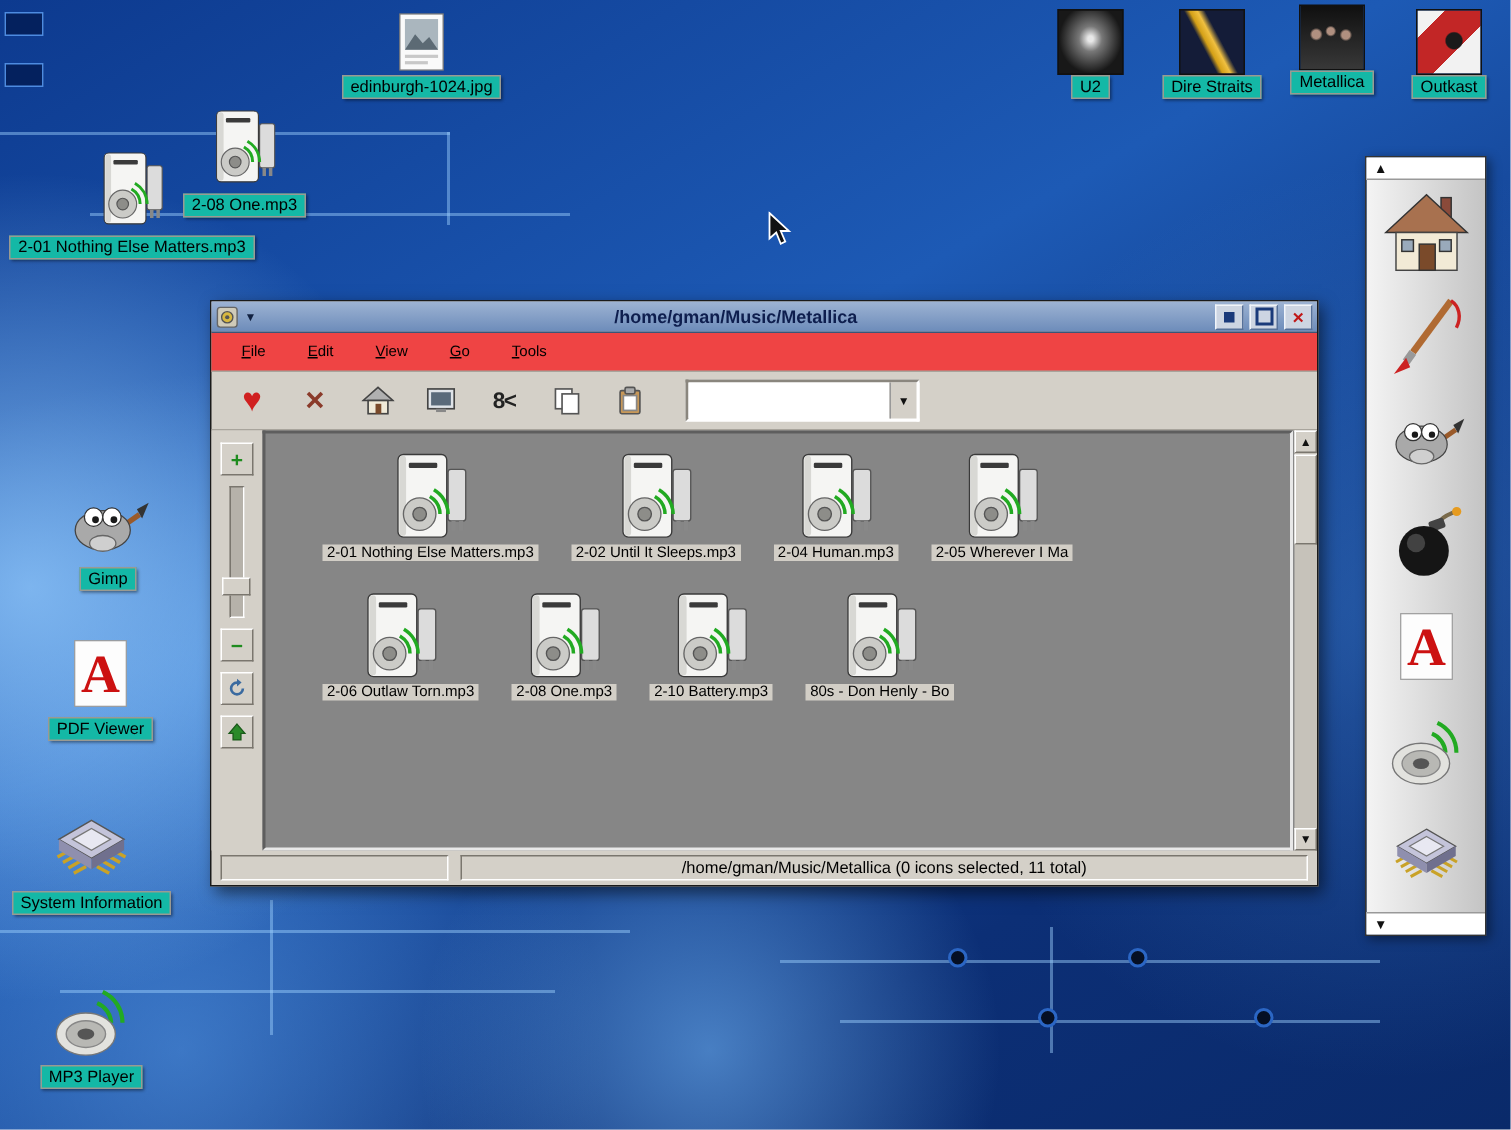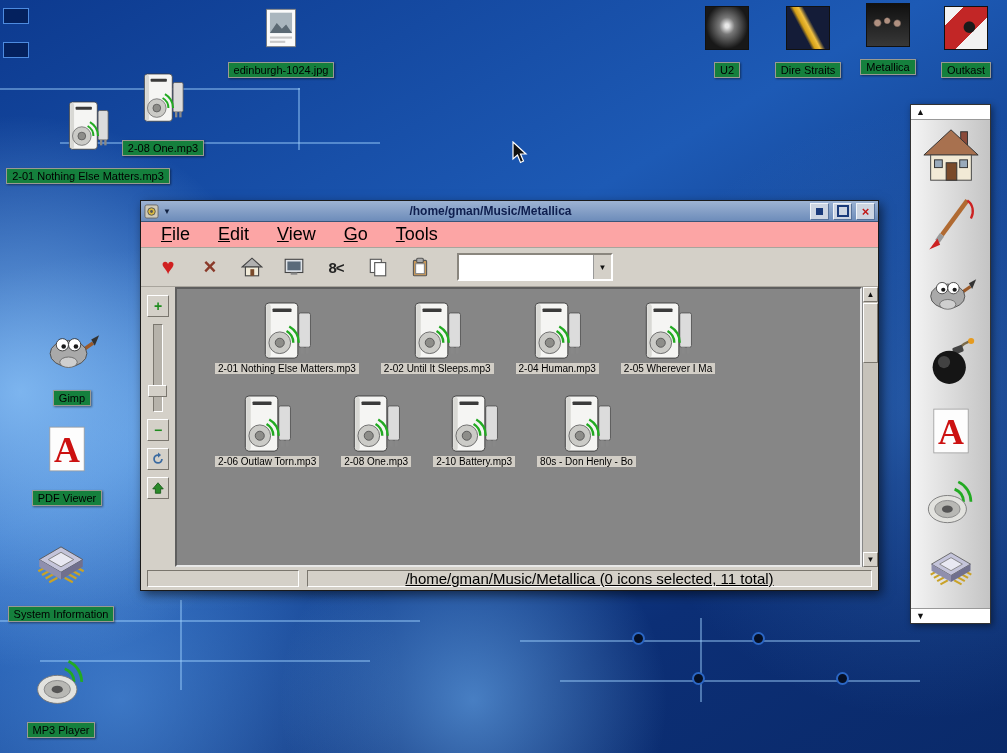--- a/index.html
+++ b/index.html
@@ -13,21 +13,21 @@
       radial-gradient(circle at 12% 93%, rgba(100,170,245,.5), rgba(100,170,245,0) 25%),
       radial-gradient(circle at 92% 55%, rgba(70,140,220,.4), rgba(70,140,220,0) 30%),
       linear-gradient(150deg, #0d3a8f 0%, #1d5ab5 40%, #0c2f76 75%, #0a2a6a 100%);
   }
   
   .trace{position:absolute;border:0 solid rgba(160,210,255,.45);}
   .node{position:absolute;width:9px;height:9px;border-radius:50%;background:#050f24;border:2px solid #2b66c4;}
   .chipbox{position:absolute;width:24px;height:14px;background:#04215e;border:1px solid #4d8be0;}
   
   .desk-icon{position:absolute;display:flex;flex-direction:column;align-items:center;cursor:default;}
-  .desk-label{margin-top:12px;background:#15803d;color:#000;font-size:11px;padding:1px 5px;
+  .desk-label{margin-top:0;background:#14b8a6;color:#000;font-size:11px;padding:1px 5px;
     border:1px solid #9a9a92;box-shadow:1px 1px 2px rgba(0,0,0,.45);white-space:nowrap;}
   .album-art{width:42px;height:42px;border:1px solid #111;}
   .art-u2{background:radial-gradient(ellipse at 50% 45%, #e8e8e8 6%, #777 26%, #181818 70%),#111;}
   .art-dire{background:linear-gradient(62deg,#141c38 38%,#d4a017 44%,#f0c040 52%,#141c38 60%),#141c38;}
   .art-met{background:
       radial-gradient(circle at 25% 45%, #b09080 7%, rgba(0,0,0,0) 11%),
       radial-gradient(circle at 48% 40%, #b09080 7%, rgba(0,0,0,0) 11%),
       radial-gradient(circle at 72% 46%, #b09080 7%, rgba(0,0,0,0) 11%),
       linear-gradient(#101010,#383838);}
   .art-out{background:
@@ -48,22 +48,22 @@
     display:flex;flex-direction:column;}
   .titlebar{height:20px;background:linear-gradient(to bottom,#9db3d3,#6d8cba);
     display:flex;align-items:center;padding:0 3px;gap:4px;border-bottom:1px solid #3a5578;}
   .title{flex:1;text-align:center;font-weight:bold;font-size:12px;color:#0e1e4e;}
   .tb-btn{width:17px;height:15px;background:#cdd5e2;border:1px solid;
     border-color:#f0f4fa #56719a #56719a #f0f4fa;display:flex;align-items:center;justify-content:center;}
   .sq-min{width:7px;height:7px;background:#1a3a7a;}
   .sq-max{width:8px;height:8px;border:2px solid #1a3a7a;}
   .close-x{color:#c01818;font-weight:bold;font-size:13px;line-height:1;}
   .tb-arrow{font-size:8px;color:#102040;}
-  .menubar{height:25px;background:#fca5a5;display:flex;align-items:center;gap:28px;
-    padding-left:20px;font-size:18px;color:#000;border-bottom:1px solid #a8a49c;}
+  .menubar{height:25px;background:#ef4444;display:flex;align-items:center;gap:28px;
+    padding-left:20px;font-size:10px;color:#000;border-bottom:1px solid #a8a49c;}
   .menu-item .ul{text-decoration:underline;}
   .toolbar{height:38px;display:flex;align-items:center;padding-left:10px;gap:8px;border-bottom:1px solid #a8a49c;}
   .tool-btn{width:34px;height:30px;display:flex;align-items:center;justify-content:center;}
   .heart{color:#d02020;font-size:22px;line-height:1;}
   .xmark{color:#8a3a2a;font-size:22px;font-weight:bold;line-height:1;}
   .cutmark{color:#222;font-size:15px;font-weight:bold;letter-spacing:-1px;}
   .combo{margin-left:12px;width:152px;height:24px;display:flex;background:#fff;
     border:2px solid;border-color:#8a867e #ffffff #ffffff #8a867e;}
   .combo input{flex:1;border:none;outline:none;font-size:12px;padding:0 3px;background:#fff;min-width:0;}
   .combo-arrow{width:17px;background:#d4d0c8;border-left:1px solid #999;
@@ -89,21 +89,21 @@
   .sb-arrow{width:15px;height:15px;background:#d4d0c8;border:1px solid;
     border-color:#fff #7a766e #7a766e #fff;font-size:8px;color:#111;
     display:flex;align-items:center;justify-content:center;box-sizing:border-box;}
   .sb-track{flex:1;width:15px;position:relative;}
   .sb-thumb{position:absolute;top:1px;left:0;width:13px;height:58px;background:#d4d0c8;
     border:1px solid;border-color:#fff #7a766e #7a766e #fff;}
   .statusbar{height:23px;display:flex;align-items:center;gap:8px;padding:0 6px;}
   .status-box{height:17px;border:1px solid;border-color:#7a766e #fff #fff #7a766e;
     background:#d4d0c8;box-sizing:border-box;}
   .status-left{width:152px;}
-  .status-main{flex:1;display:flex;align-items:center;justify-content:center;font-size:15px;color:#000;text-decoration:underline;}
+  .status-main{flex:1;display:flex;align-items:center;justify-content:center;font-size:11px;color:#000;}
   #cursor{position:absolute;left:512px;top:141px;z-index:999;}
 </style>
 </head>
 <body>
 
 <div class="chipbox" style="left:3px;top:8px;"></div>
 <div class="chipbox" style="left:3px;top:42px;"></div>
 <div class="trace" style="left:0;top:88px;width:300px;border-top-width:2px;"></div>
 <div class="trace" style="left:298px;top:88px;height:62px;border-left-width:2px;"></div>
 <div class="trace" style="left:60px;top:142px;width:320px;border-top-width:2px;"></div>

